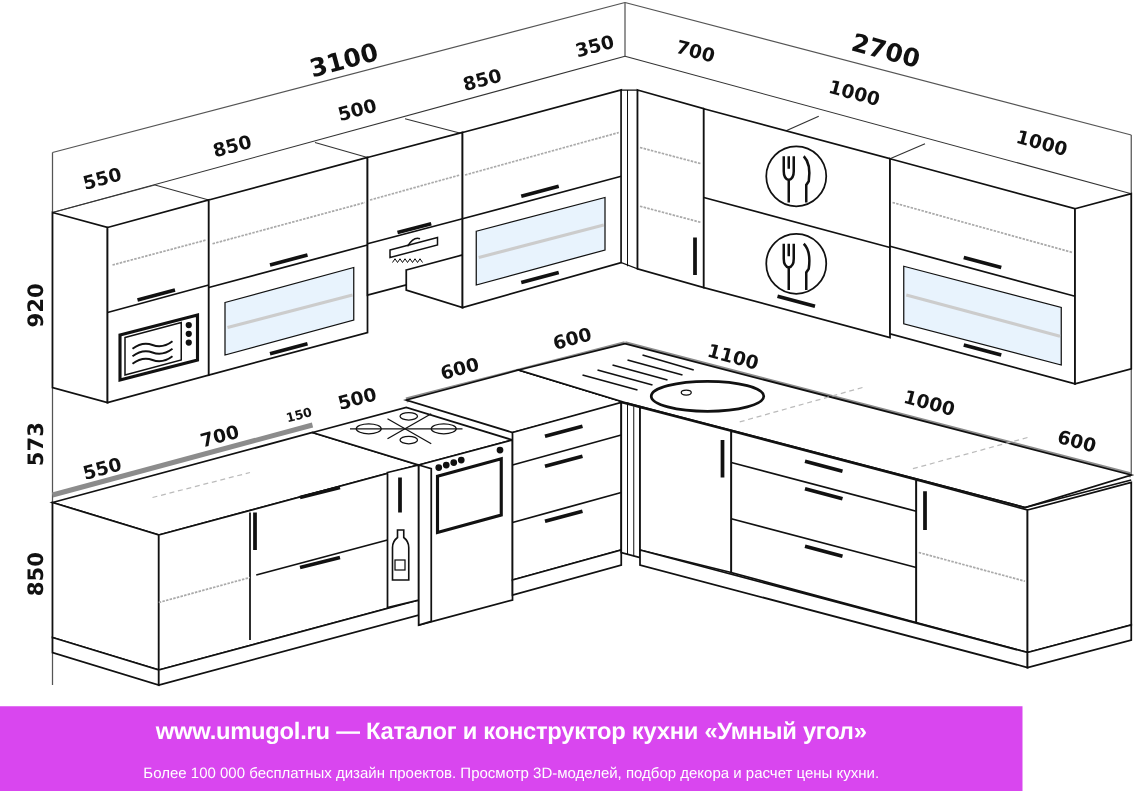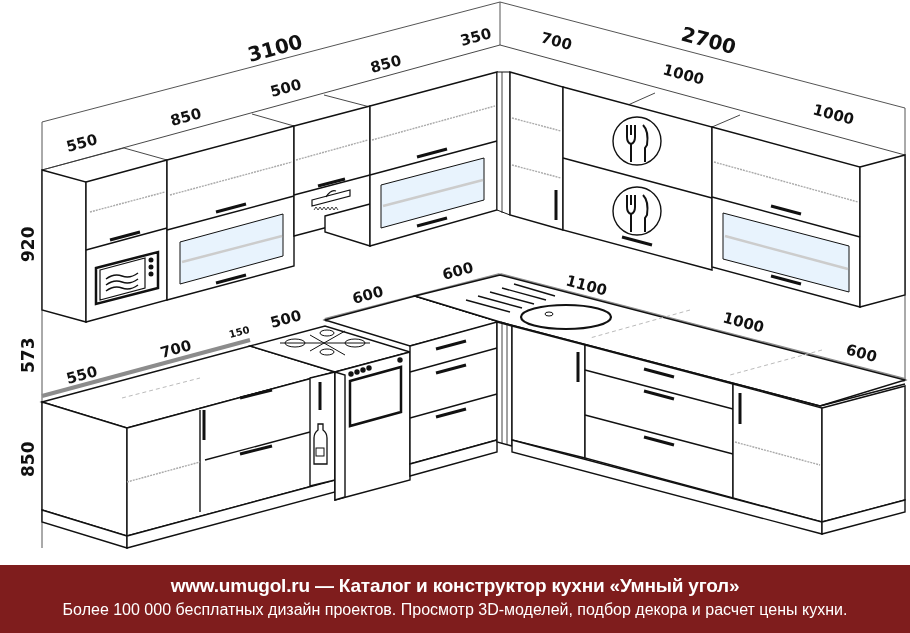--- a/index.html
+++ b/index.html
@@ -1,22 +1,22 @@
 <!DOCTYPE html>
 <html><head>
 <meta charset="utf-8">
 <style>
   html,body{margin:0;padding:0;background:#fff;}
   body{width:910px;height:633px;position:relative;overflow:hidden;font-family:"Liberation Sans",sans-serif;}
   #drawing{position:absolute;left:0;top:0;width:910px;height:565px;}
   #drawing svg{display:block;}
   .dim{font-family:"DejaVu Sans",sans-serif;font-weight:bold;fill:#111;}
-  #footer{position:absolute;left:0;top:565px;width:910px;height:68px;background:#7f1d1d;color:#fff;text-align:center;}
+  #footer{position:absolute;left:0;top:565px;width:818px;height:68px;background:#d946ef;color:#fff;text-align:center;}
   #footer .line1{font-family:"Liberation Sans",sans-serif;font-weight:bold;font-size:19px;margin-top:10px;letter-spacing:-0.2px;}
-  #footer .line2{font-family:"Liberation Sans",sans-serif;font-size:16px;margin-top:4px;}
+  #footer .line2{font-family:"Liberation Sans",sans-serif;font-size:12px;margin-top:14px;}
 </style>
 </head>
 <body>
 
 <div id="drawing">
 <svg width="910" height="565" viewBox="0 0 910 565" xmlns="http://www.w3.org/2000/svg" fill="none" stroke="#111" stroke-width="1.4">
 
   <g stroke="#555" stroke-width="1">
     <line x1="42" y1="122" x2="42" y2="548"></line>
     <line x1="42" y1="122" x2="500" y2="2"></line>

